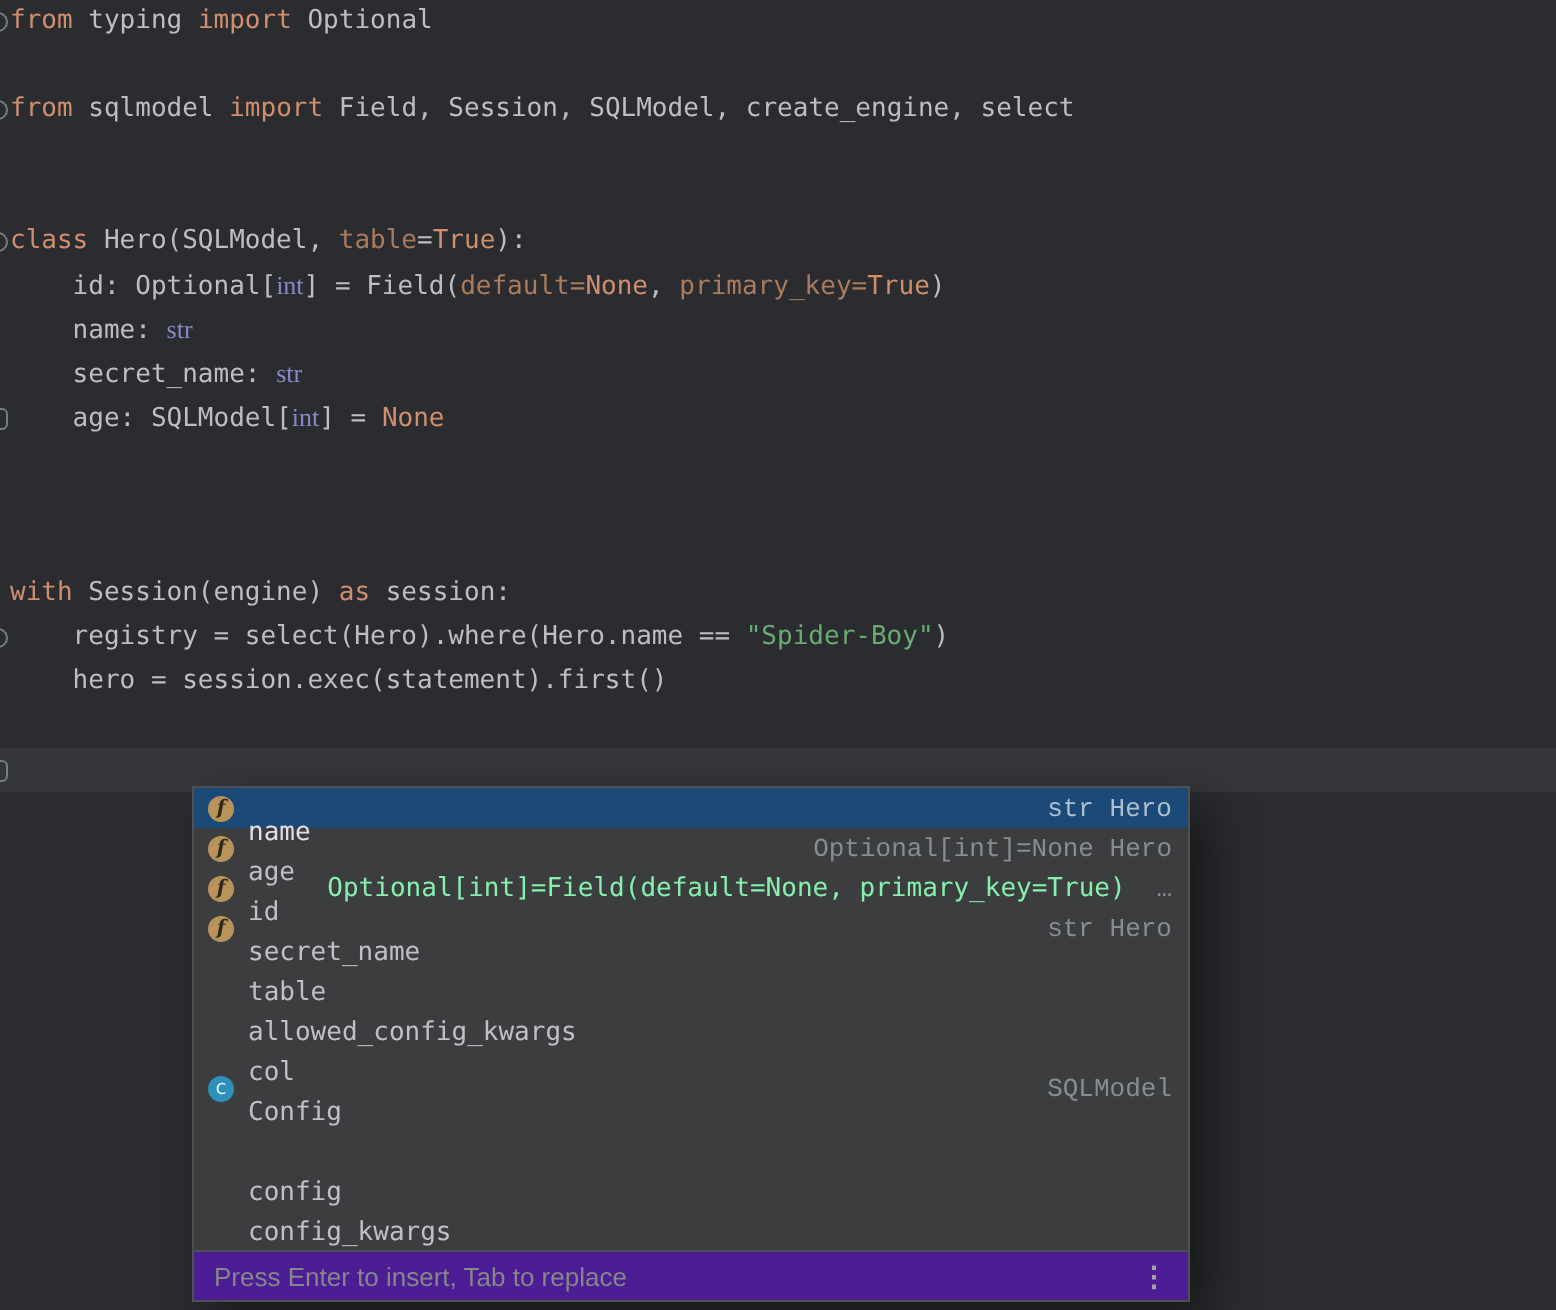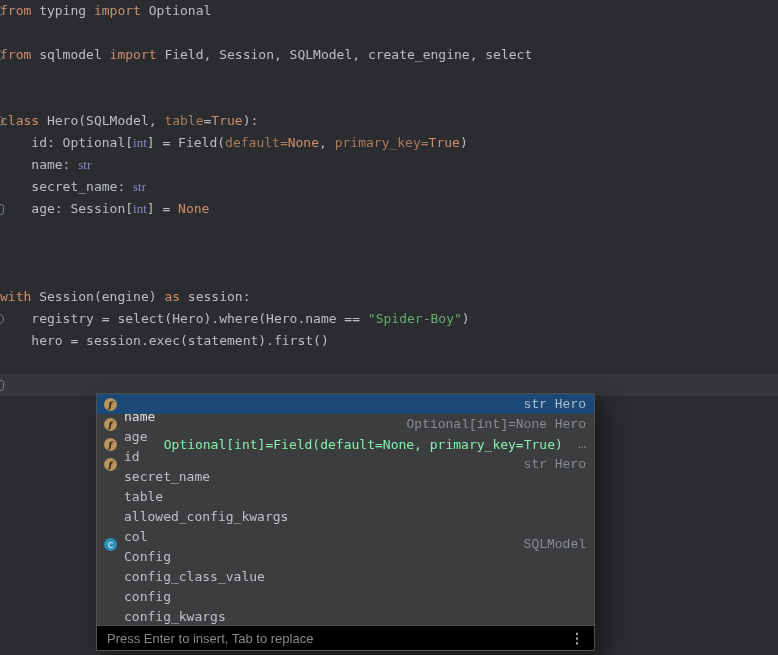--- a/index.html
+++ b/index.html
@@ -21,20 +21,21 @@
     right: 0;
     top: 374px;
     height: 22px;
     background: #343639;
   }
   .code {
     position: absolute;
     top: 0;
     left: 0;
     right: 0;
+    padding-left: 5px;
     font-size: 13px;
   }
   .code-line {
     height: 22px;
     line-height: 22px;
     white-space: pre;
   }
   .tk-pl    { color: #BCBEC4; }
   .tk-kw    { color: #CF8E6D; }
   .tk-param { color: #AA7B5C; }
@@ -126,21 +127,21 @@
     white-space: pre;
     font-family: Liberation Mono, monospace;
   }
   .popup-footer {
     display: flex;
     align-items: center;
     justify-content: space-between;
     height: 24px;
     padding: 0 10px 0 10px;
     border-top: 1px solid #4E5052;
-    background: #000000;
+    background: #4c1d95;
     font-family: "Liberation Sans", sans-serif;
     font-size: 13px;
     color: #85878A;
   }
   .kebab {
     color: #A0A2A5;
     font-size: 14px;
     font-weight: bold;
     cursor: pointer;
   }
@@ -153,21 +154,21 @@
   <div class="code" id="code">
       <div class="code-line"><span class="tk-kw">from</span><span class="tk-pl"> typing </span><span class="tk-kw">import</span><span class="tk-pl"> Optional</span></div>
       <div class="code-line"></div>
       <div class="code-line"><span class="tk-kw">from</span><span class="tk-pl"> sqlmodel </span><span class="tk-kw">import</span><span class="tk-pl"> Field, Session, SQLModel, create_engine, select</span></div>
       <div class="code-line"></div>
       <div class="code-line"></div>
       <div class="code-line"><span class="tk-kw">class</span><span class="tk-pl"> Hero(SQLModel, </span><span class="tk-param">table</span><span class="tk-pl">=</span><span class="tk-kw">True</span><span class="tk-pl">):</span></div>
       <div class="code-line"><span class="tk-pl">    id: Optional[</span><span class="tk-type">int</span><span class="tk-pl">] = Field(</span><span class="tk-param">default</span><span class="tk-param">=</span><span class="tk-kw">None</span><span class="tk-pl">, </span><span class="tk-param">primary_key</span><span class="tk-param">=</span><span class="tk-kw">True</span><span class="tk-pl">)</span></div>
       <div class="code-line"><span class="tk-pl">    name: </span><span class="tk-type">str</span></div>
       <div class="code-line"><span class="tk-pl">    secret_name: </span><span class="tk-type">str</span></div>
-      <div class="code-line"><span class="tk-pl">    age: Session[</span><span class="tk-type">int</span><span class="tk-pl">] = </span><span class="tk-kw">None</span></div>
+      <div class="code-line"><span class="tk-pl">    age: SQLModel[</span><span class="tk-type">int</span><span class="tk-pl">] = </span><span class="tk-kw">None</span></div>
       <div class="code-line"></div>
       <div class="code-line"></div>
       <div class="code-line"></div>
       <div class="code-line"><span class="tk-kw">with</span><span class="tk-pl"> Session(engine) </span><span class="tk-kw">as</span><span class="tk-pl"> session:</span></div>
       <div class="code-line"><span class="tk-pl">    registry = select(Hero).where(Hero.name == </span><span class="tk-str">"Spider-Boy"</span><span class="tk-pl">)</span></div>
       <div class="code-line"><span class="tk-pl">    hero = session.exec(statement).first()</span></div>
     </div>
   <div id="gutter">
       <div class="gutter-icon circle" style="top: 6px;"></div>
       <div class="gutter-icon circle" style="top: 50px;"></div>
@@ -213,21 +214,20 @@
         <span class="row-icon"></span>
         <span class="row-label">col</span>
       </div>
       <div class="popup-row">
         <span class="row-icon icon-c">c</span>
         <span class="row-label">Config</span>
         <span class="row-tail">SQLModel</span>
       </div>
       <div class="popup-row">
         <span class="row-icon"></span>
-        <span class="row-label">config_class_value</span>
       </div>
       <div class="popup-row">
         <span class="row-icon"></span>
         <span class="row-label">config</span>
       </div>
       <div class="popup-row">
         <span class="row-icon"></span>
         <span class="row-label">config_kwargs</span>
       </div>
       <div class="popup-row">

